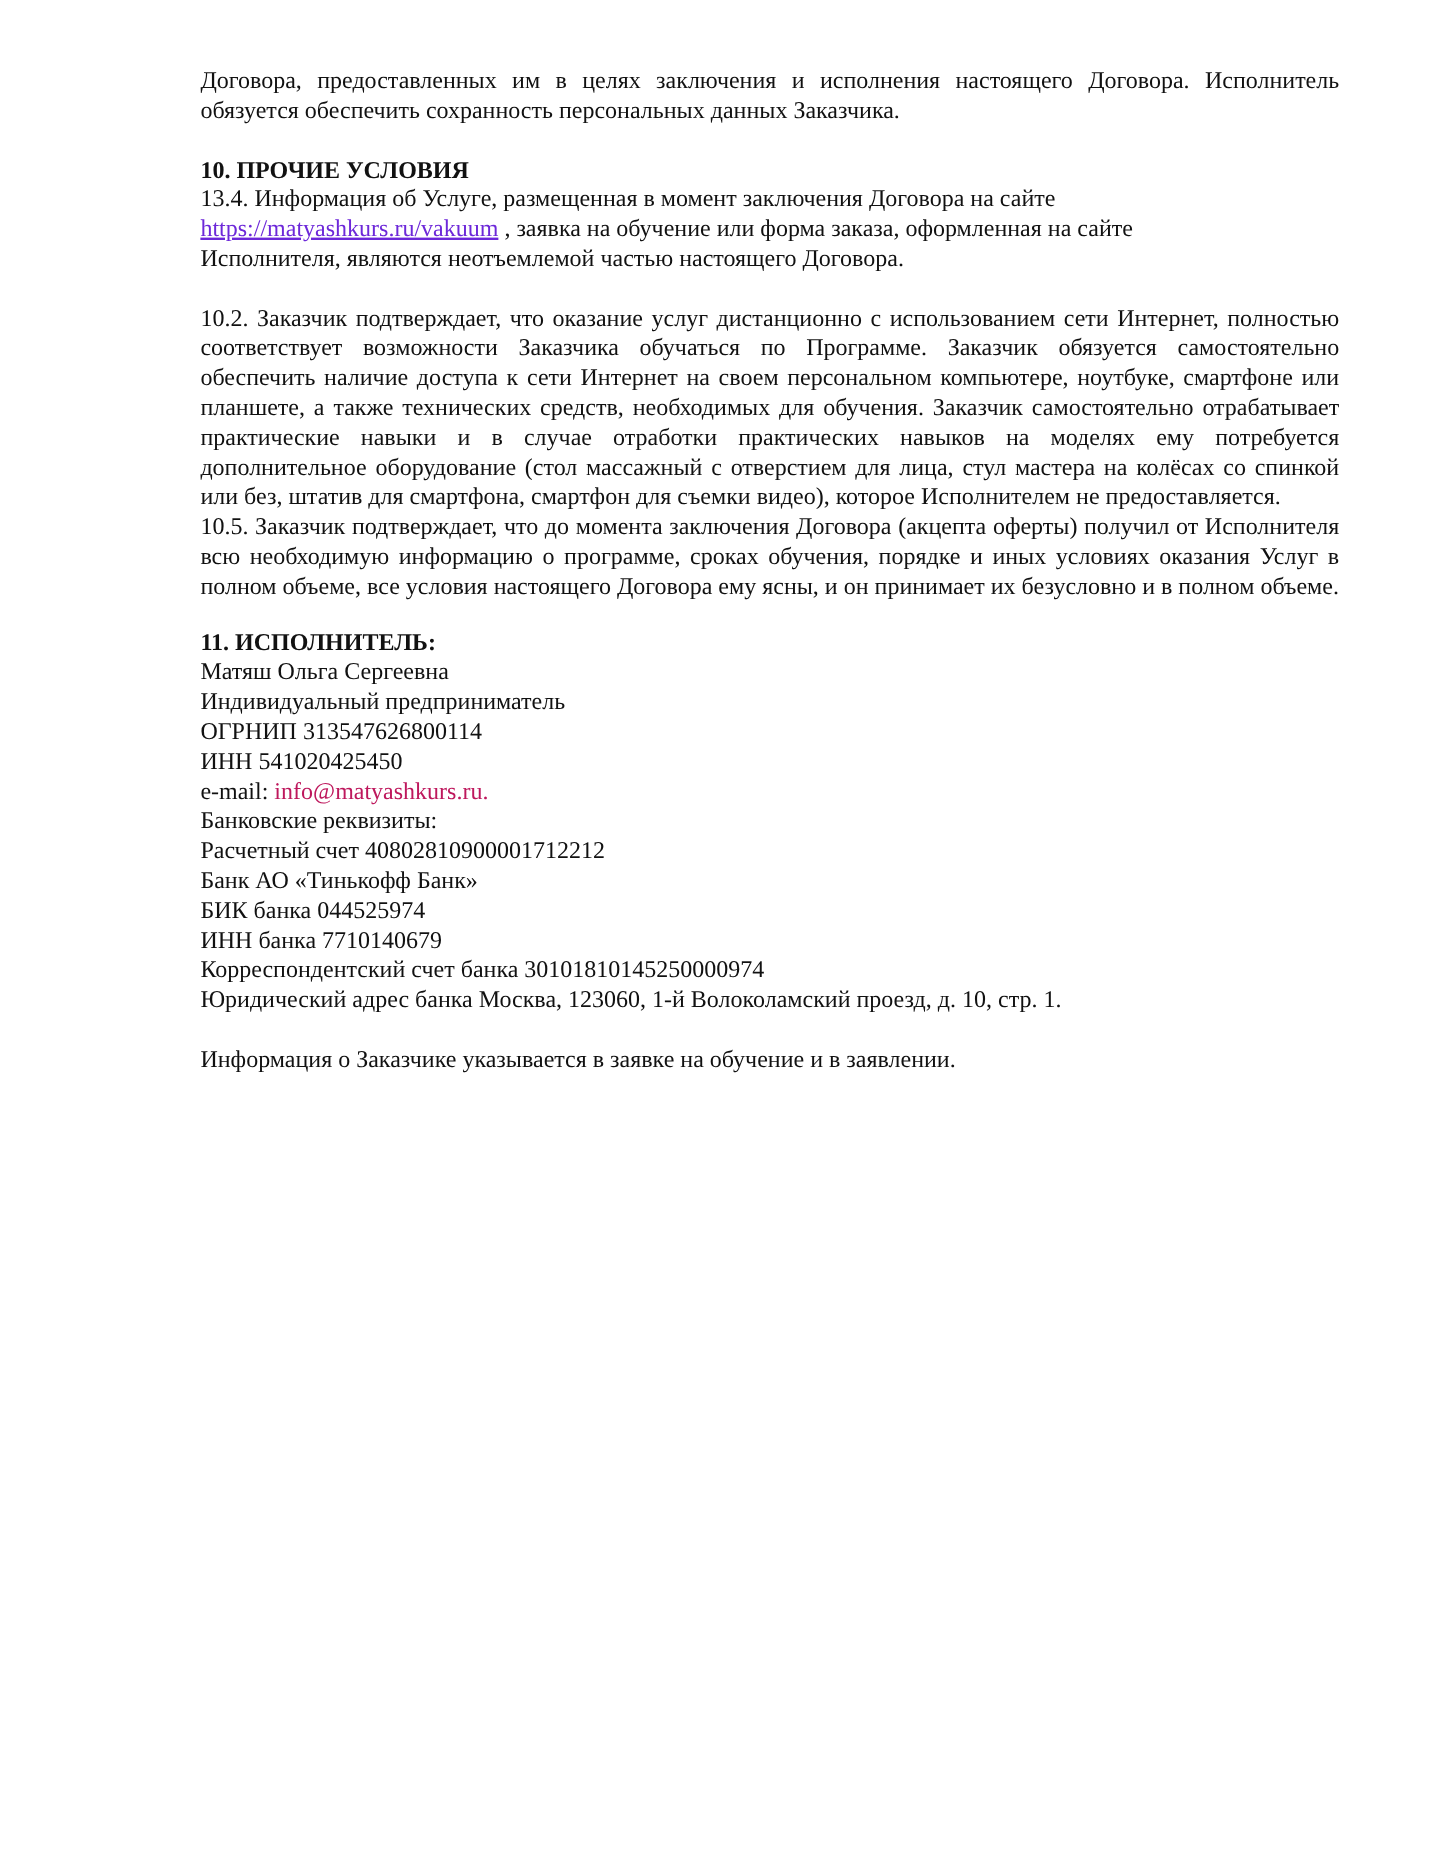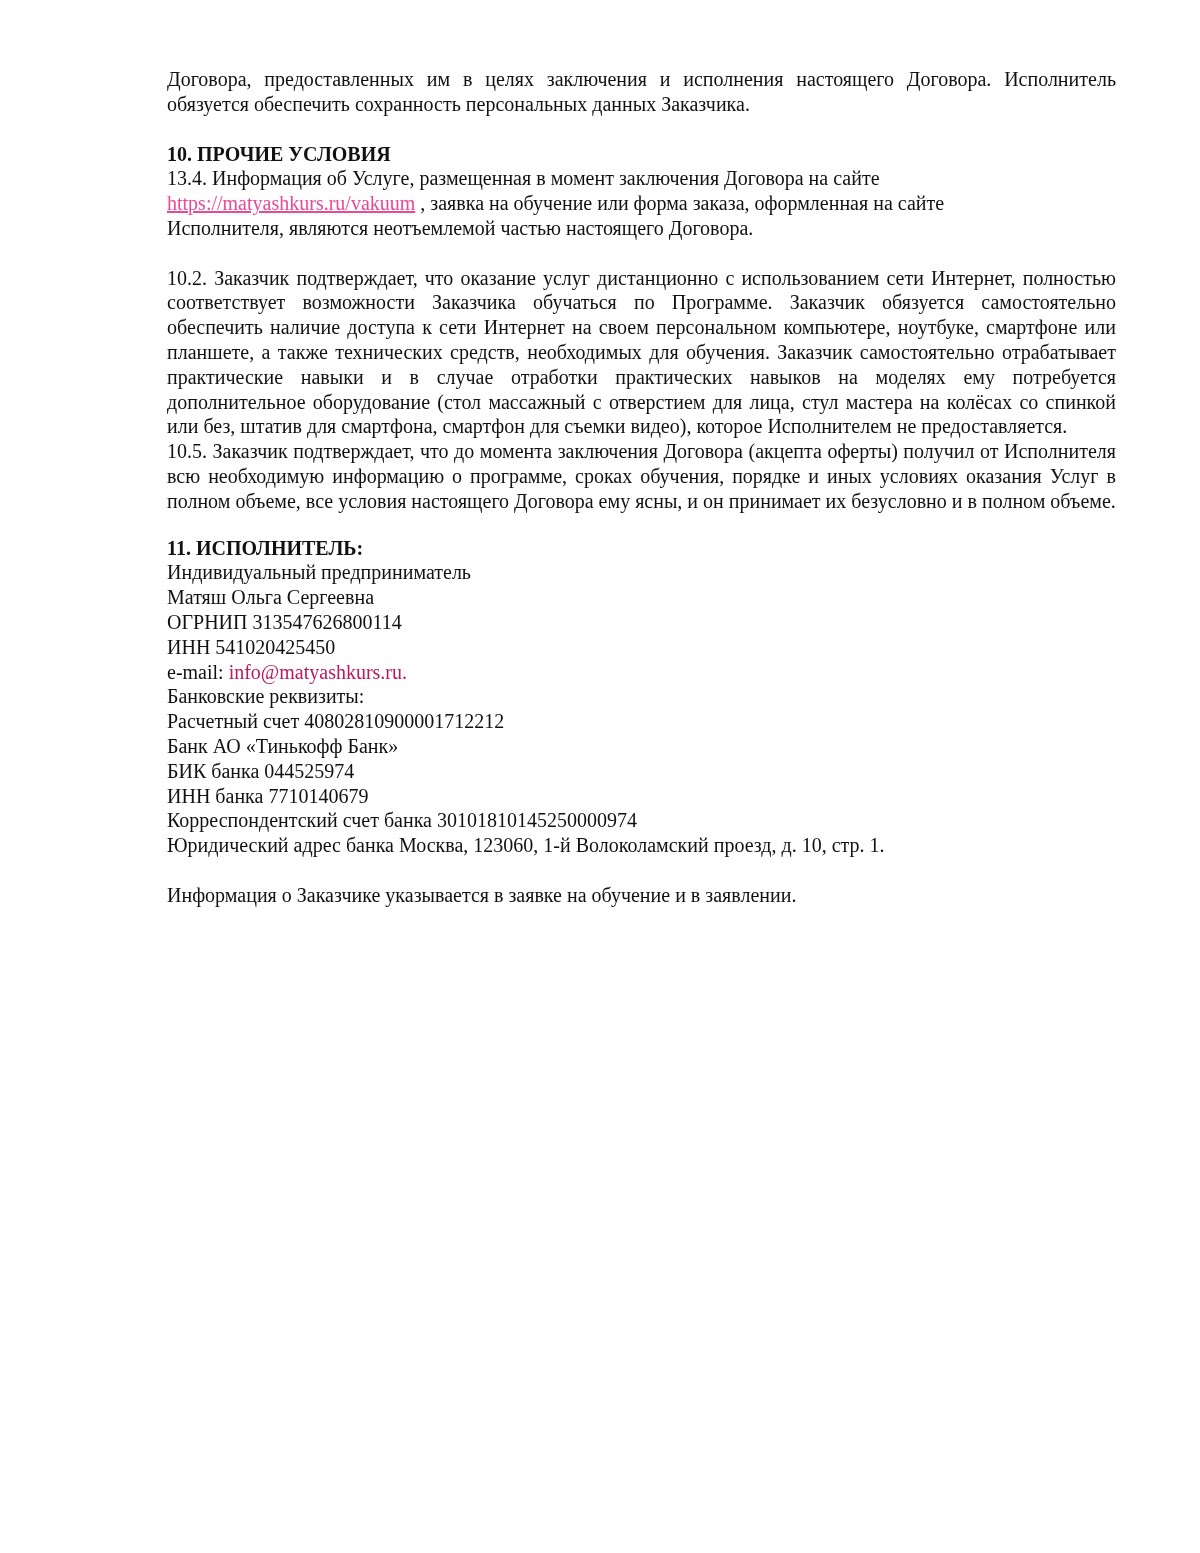--- a/index.html
+++ b/index.html
@@ -1,30 +1,30 @@
 <!DOCTYPE html>
 <html><head>
 <meta charset="utf-8">
 <style>
   html, body { margin: 0; padding: 0; background: #ffffff; }
   body { width: 1200px; height: 1553px; position: relative; overflow: hidden; }
   .page {
-    position: absolute; left: 167px; top: 67px; width: 949px;
+    position: absolute; left: 167px; top: 55px; width: 949px;
     font-family: "Liberation Serif", "DejaVu Serif", serif;
     font-size: 20px; line-height: 24.8px; color: #111111;
   }
   p { margin: 0; }
   .justify { text-align: justify; text-align-last: left; }
   .heading {
     text-align: left; font-weight: bold; margin: 0;
   }
   .h10 { margin-top: 25px; }
   .h11 { margin-top: 22px; }
   .gap { height: 24.8px; }
-  .link { color: #ec4899; text-decoration: underline; }
+  .link { color: #6d28d9; text-decoration: underline; }
   .email { color: #be185d; }
   .line { white-space: nowrap; }
 </style>
 </head>
 <body>
 
 <div class="page">
 
   <p class="justify">Договора, предоставленных им в целях заключения и исполнения настоящего Договора. Исполнитель обязуется обеспечить сохранность персональных данных Заказчика.</p>
 
@@ -37,22 +37,22 @@
   </div>
 
   <div class="gap"></div>
 
   <p class="justify">10.2. Заказчик подтверждает, что оказание услуг дистанционно с использованием сети Интернет, полностью соответствует возможности Заказчика обучаться по Программе. Заказчик обязуется самостоятельно обеспечить наличие доступа к сети Интернет на своем персональном компьютере, ноутбуке, смартфоне или планшете, а также технических средств, необходимых для обучения. Заказчик самостоятельно отрабатывает практические навыки и в случае отработки практических навыков на моделях ему потребуется дополнительное оборудование (стол массажный с отверстием для лица, стул мастера на колёсах со спинкой или без, штатив для смартфона, смартфон для съемки видео), которое Исполнителем не предоставляется.</p>
   <p class="justify">10.5. Заказчик подтверждает, что до момента заключения Договора (акцепта оферты) получил от Исполнителя всю необходимую информацию о программе, сроках обучения, порядке и иных условиях оказания Услуг в полном объеме, все условия настоящего Договора ему ясны, и он принимает их безусловно и в полном объеме.</p>
 
   <p class="heading h11">11. ИСПОЛНИТЕЛЬ:</p>
 
   <div>
+    <div class="line">Матяш Ольга Сергеевна</div>
     <div class="line">Индивидуальный предприниматель</div>
-    <div class="line">Матяш Ольга Сергеевна</div>
     <div class="line">ОГРНИП 313547626800114</div>
     <div class="line">ИНН 541020425450</div>
     <div class="line"><span>e-mail: </span><a class="email">info@matyashkurs.ru.</a></div>
     <div class="line">Банковские реквизиты:</div>
     <div class="line">Расчетный счет 40802810900001712212</div>
     <div class="line">Банк АО «Тинькофф Банк»</div>
     <div class="line">БИК банка 044525974</div>
     <div class="line">ИНН банка 7710140679</div>
     <div class="line">Корреспондентский счет банка 30101810145250000974</div>
     <div class="line">Юридический адрес банка Москва, 123060, 1-й Волоколамский проезд, д. 10, стр. 1.</div>

